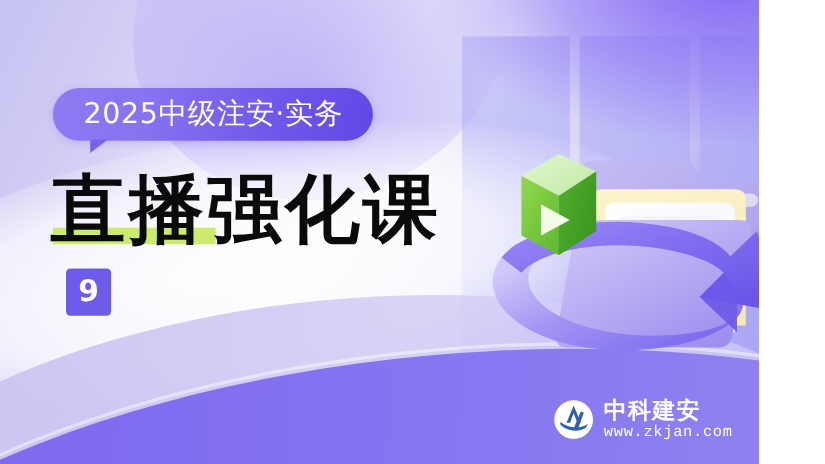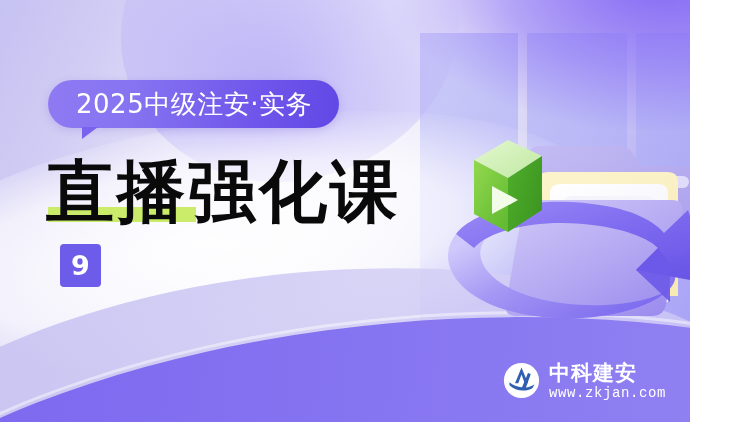--- a/index.html
+++ b/index.html
@@ -201,21 +201,21 @@
     height: 268px;
   }
   .illus svg { display: block; width: 100%; height: 100%; }
 
   
   .logo {
     position: absolute;
     right: 24px;
     bottom: 22px;
     display: flex;
-    align-items: flex-start;
+    align-items: flex-end;
     gap: 9px;
   }
   .logo-mark {
     width: 37px;
     height: 37px;
     flex: 0 0 37px;
   }
   .logo-mark svg { display: block; width: 37px; height: 37px; }
   .logo-texts { display: flex; flex-direction: column; gap: 2px; }
   .logo-name {

